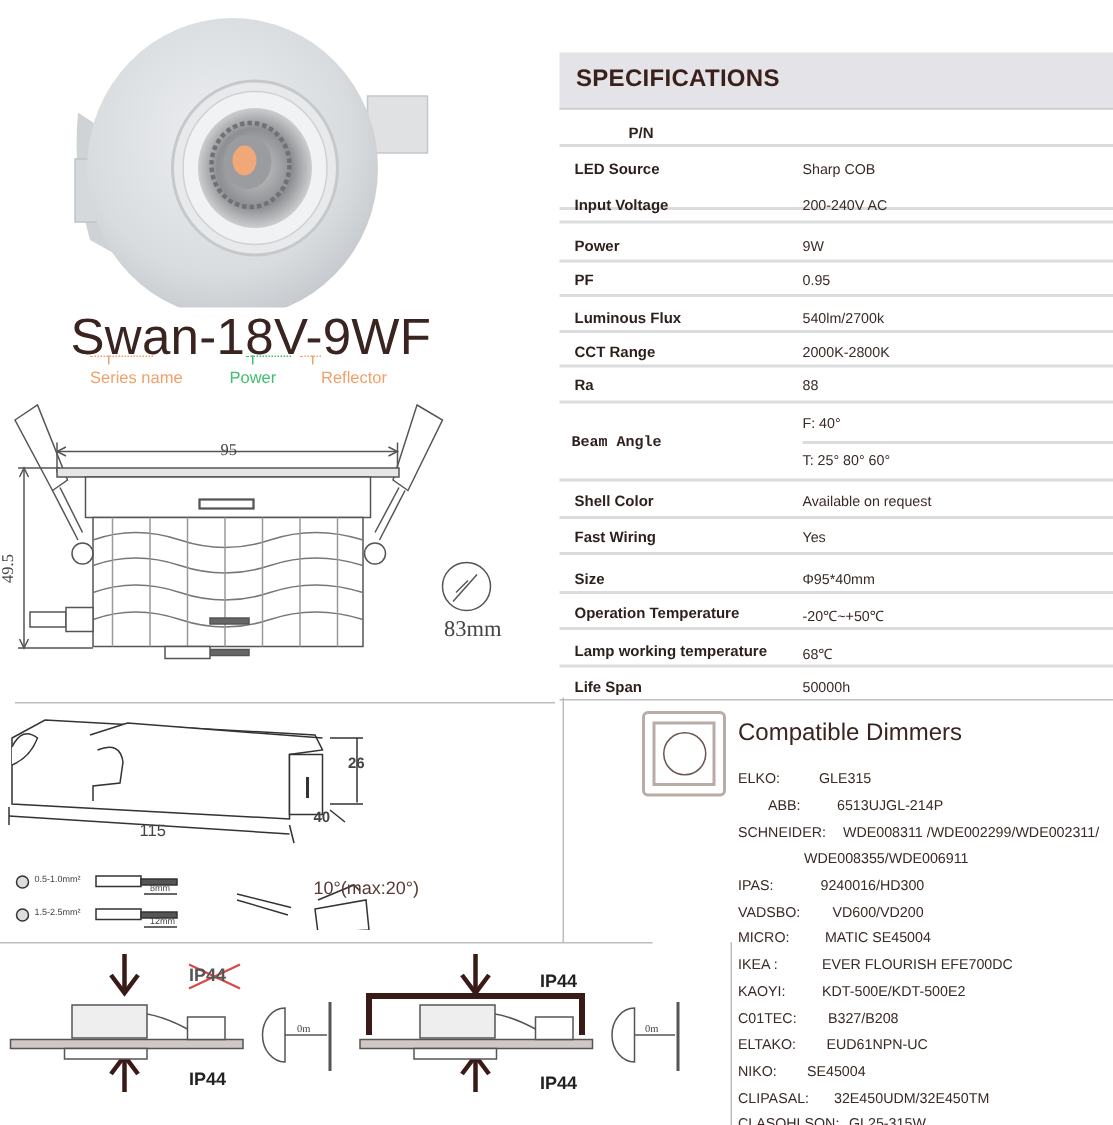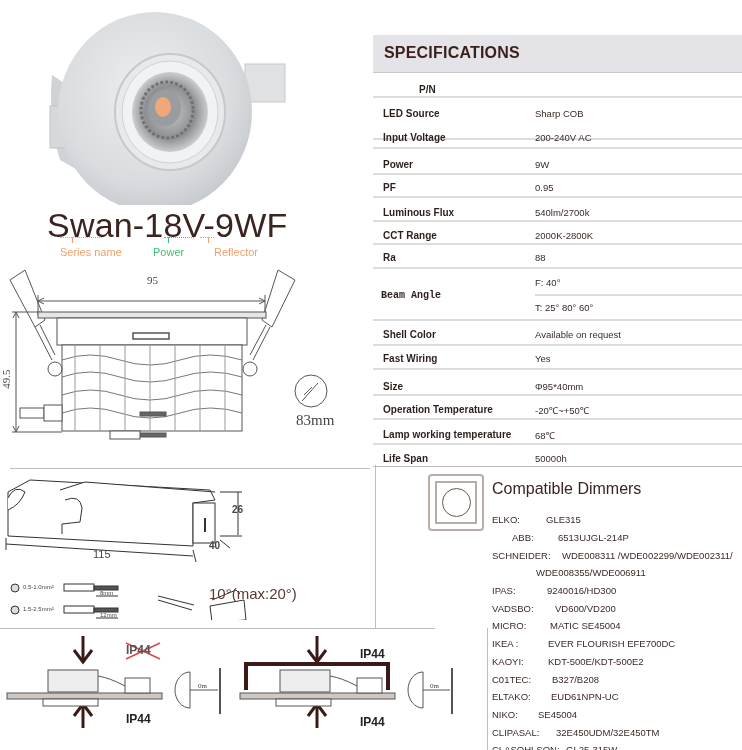--- a/index.html
+++ b/index.html
@@ -122,21 +122,21 @@
       <rect x="20" y="143" width="24" height="10" fill="#fff"></rect>
       <rect x="44" y="140" width="18" height="16" fill="#fff"></rect>
       <rect x="140" y="147" width="26" height="4" fill="#666"></rect>
       <rect x="140" y="168" width="26" height="4" fill="#666"></rect>
       <rect x="110" y="166" width="30" height="8" fill="#fff"></rect>
 
       <circle cx="311" cy="126" r="16"></circle>
       <path d="M302 136 L318 118 M304 130 L312 122" stroke="#555"></path>
     </g>
   </svg>
-  <span class="dim-text" style="left:147px;top:9px;font-size:11px;text-align:center;">95</span>
+  <span class="dim-text" style="left:147px;top:29px;font-size:11px;text-align:center;">95</span>
   <span class="dim-text" style="left:-4px;top:108px;font-size:11px;transform:rotate(-90deg);">49.5</span>
   <span class="dim-text" style="left:296px;top:147px;font-size:15px;">83mm</span>
 </div>
 
 <div class="hline" style="left:10px;top:468px;width:360px;"></div>
 
 <div class="abs" style="left:0;top:470px;width:370px;height:150px;">
   <svg width="370" height="150" viewBox="0 0 370 150">
     <g stroke="#333" fill="#fff" stroke-width="1">
       <path d="M8 22 L30 10 L210 20 L215 30 L193 33 L193 76 L8 66 Z"></path>
@@ -168,21 +168,21 @@
       <path d="M212 130 L236 120 L240 124"></path>
     </g>
   </svg>
   <span class="dim-text" style="left:93px;top:78px;font-size:11px;font-family:'Liberation Sans',sans-serif;">115</span>
   <span class="dim-text" style="left:209px;top:70px;font-size:10px;font-weight:bold;font-family:'Liberation Sans',sans-serif;">40</span>
   <span class="dim-text" style="left:232px;top:34px;font-size:10px;font-weight:bold;font-family:'Liberation Sans',sans-serif;">26</span>
   <span class="dim-text" style="left:23px;top:114px;font-size:6px;font-family:'Liberation Sans',sans-serif;">0.5-1.0mm²</span>
   <span class="dim-text" style="left:100px;top:120px;font-size:6px;font-family:'Liberation Sans',sans-serif;">8mm</span>
   <span class="dim-text" style="left:23px;top:136px;font-size:6px;font-family:'Liberation Sans',sans-serif;">1.5-2.5mm²</span>
   <span class="dim-text" style="left:100px;top:142px;font-size:6px;font-family:'Liberation Sans',sans-serif;">12mm</span>
-  <span class="dim-text" style="left:209px;top:115px;font-size:15px;color:#5a3a32;font-family:'Liberation Sans',sans-serif;">10°(max:20°)</span>
+  <span class="dim-text" style="left:209px;top:115px;font-size:12px;color:#5a3a32;font-family:'Liberation Sans',sans-serif;">10°(max:20°)</span>
 </div>
 
 <div class="hline" style="left:0;top:628px;width:435px;"></div>
 <div class="vline" style="left:375px;top:465px;height:163px;"></div>
 <div class="vline" style="left:487px;top:628px;height:122px;"></div>
 
 <div class="abs" style="left:0;top:630px;width:490px;height:120px;">
   <svg width="490" height="120" viewBox="0 0 490 120">
     <g stroke="#3a1a16" fill="#3a1a16" stroke-width="3">
 

